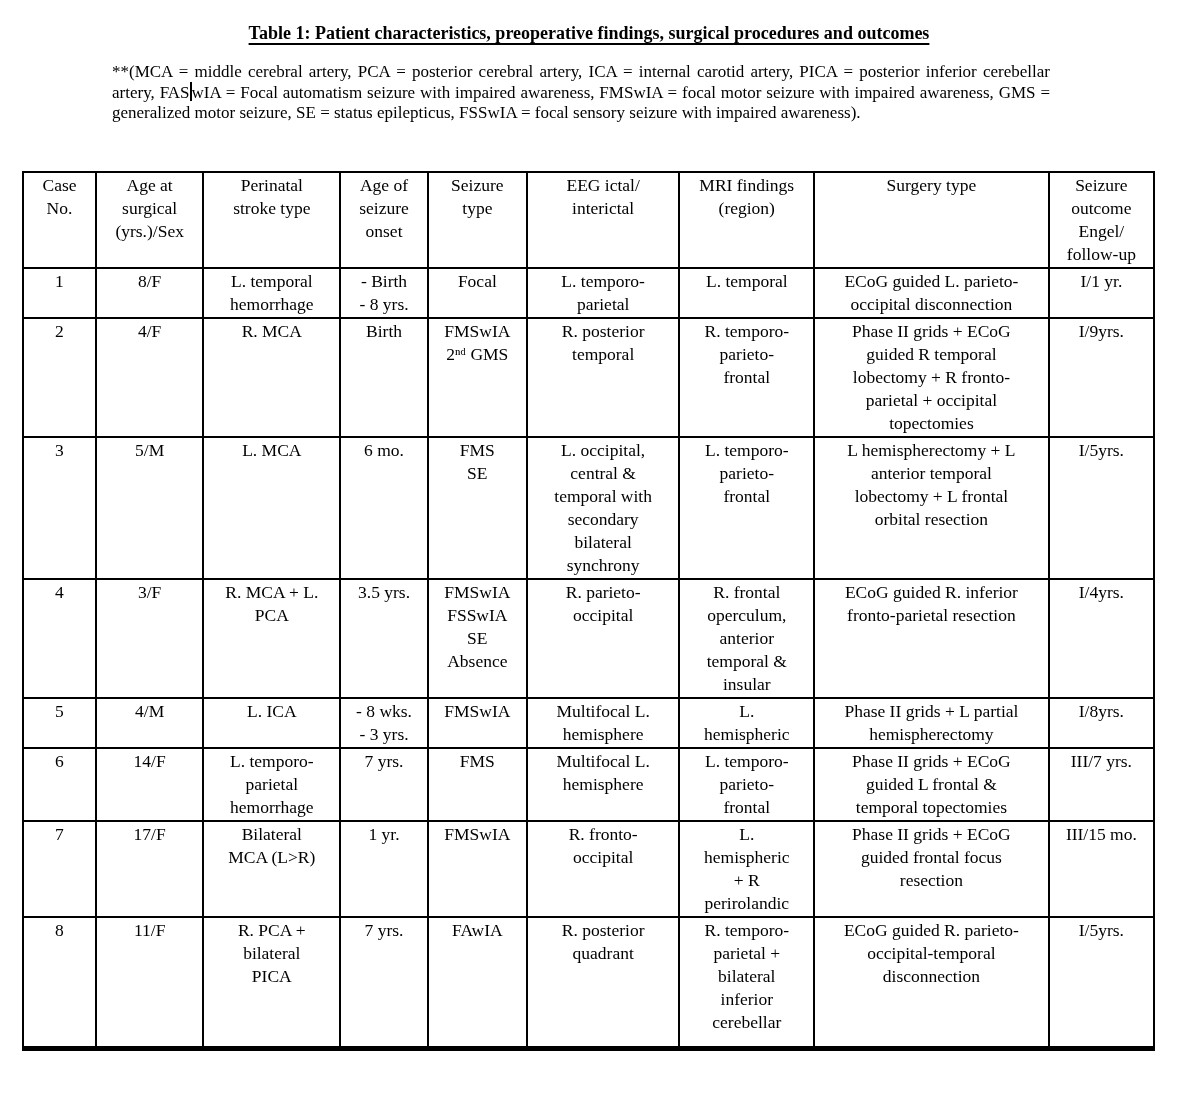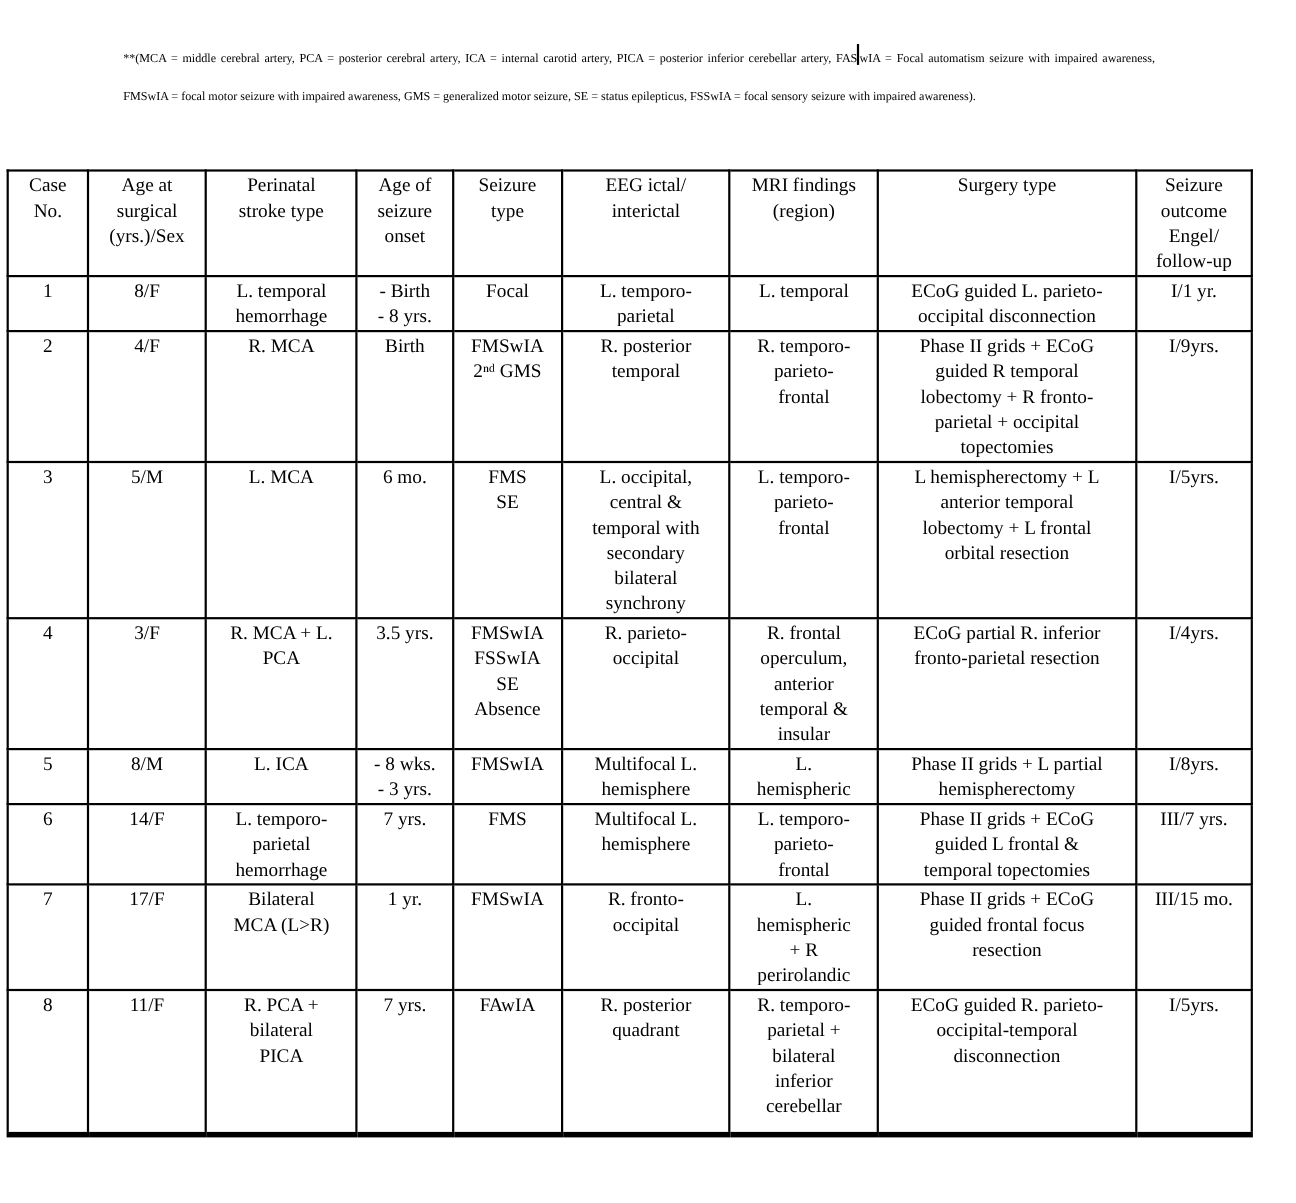--- a/index.html
+++ b/index.html
@@ -22,36 +22,36 @@
     font-size: 18px;
     line-height: 26px;
   }
   .title .underlined {
     text-decoration: underline;
     text-decoration-thickness: 2px;
     text-underline-offset: 4px;
   }
   .note {
     margin: 16px 128px 0 112px;
-    font-size: 11px;
-    line-height: 35px;
+    font-size: 17px;
+    line-height: 20px;
     text-align: justify;
   }
   .caret {
     display: inline-block;
     width: 2px;
     height: 19px;
     background: #000000;
     vertical-align: -3px;
   }
   table.patients {
     border-collapse: collapse;
     table-layout: fixed;
     width: 1133px;
-    margin: 48px 0 0 6px;
+    margin: 48px 0 0 22px;
   }
   table.patients th,
   table.patients td {
     border: 2px solid #000000;
     font-weight: normal;
     font-size: 17.5px;
     line-height: 23px;
     text-align: center;
     vertical-align: top;
     padding: 1px 2px;
@@ -61,20 +61,23 @@
   table.patients tbody tr:last-child td {
     border-bottom: 5px solid #000000;
     padding-bottom: 12px;
   }
 </style>
 </head>
 <body>
 
 <div class="page">
 
+  <div class="title">
+    <span class="underlined">Table 1:  Patient characteristics, preoperative findings, surgical procedures and outcomes</span>
+  </div>
 
   <p class="note"><span>**(MCA = middle cerebral artery, PCA = posterior cerebral artery, ICA = internal carotid artery, PICA = posterior inferior cerebellar artery, FAS</span><span class="caret"></span><span>wIA = Focal automatism seizure with impaired awareness, FMSwIA = focal motor seizure with impaired awareness, GMS = generalized motor seizure, SE = status epilepticus, FSSwIA = focal sensory seizure with impaired awareness).</span></p>
 
   <table class="patients">
     <colgroup>
         <col style="width: 6.45%;">
         <col style="width: 9.5%;">
         <col style="width: 12.1%;">
         <col style="width: 7.75%;">
         <col style="width: 8.75%;">
@@ -175,27 +178,27 @@
 FSSwIA
 SE
 Absence</td>
           <td>R. parieto-
 occipital</td>
           <td>R. frontal
 operculum,
 anterior
 temporal &amp;
 insular</td>
-          <td>ECoG partial R. inferior
+          <td>ECoG guided R. inferior
 fronto-parietal resection</td>
           <td>I/4yrs.</td>
         </tr>
         <tr>
           <td>5</td>
-          <td>8/M</td>
+          <td>4/M</td>
           <td>L. ICA</td>
           <td>- 8 wks.
 - 3 yrs.</td>
           <td>FMSwIA</td>
           <td>Multifocal L.
 hemisphere</td>
           <td>L.
 hemispheric</td>
           <td>Phase II grids + L partial
 hemispherectomy</td>

